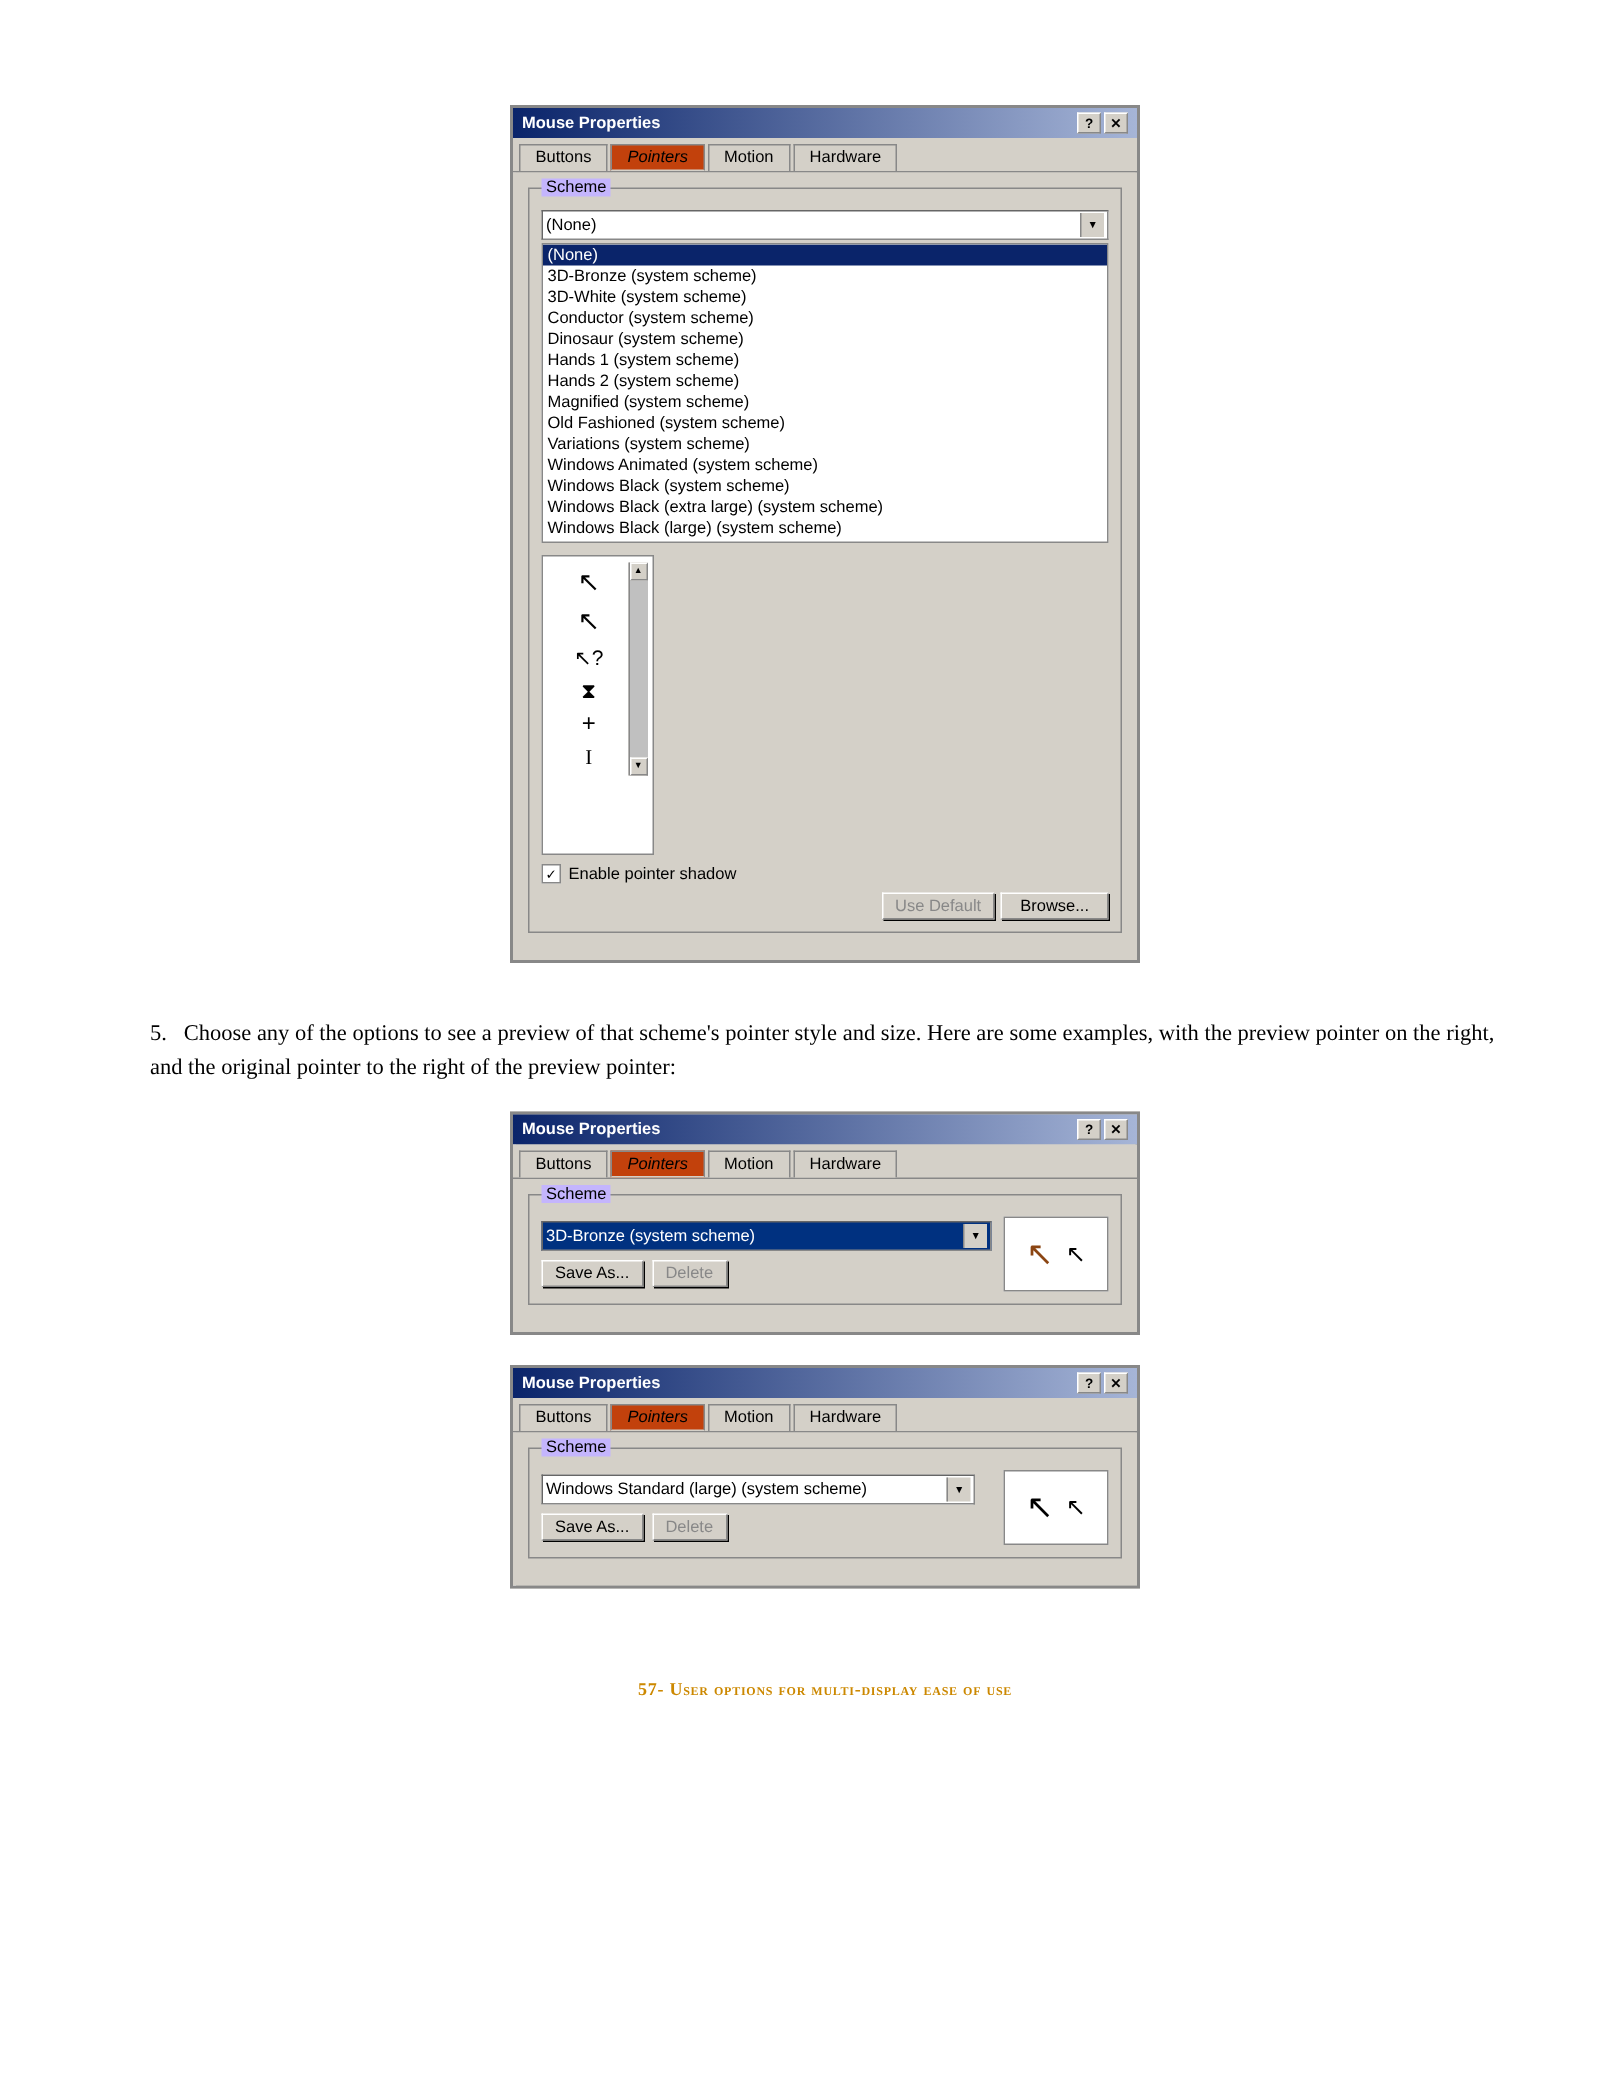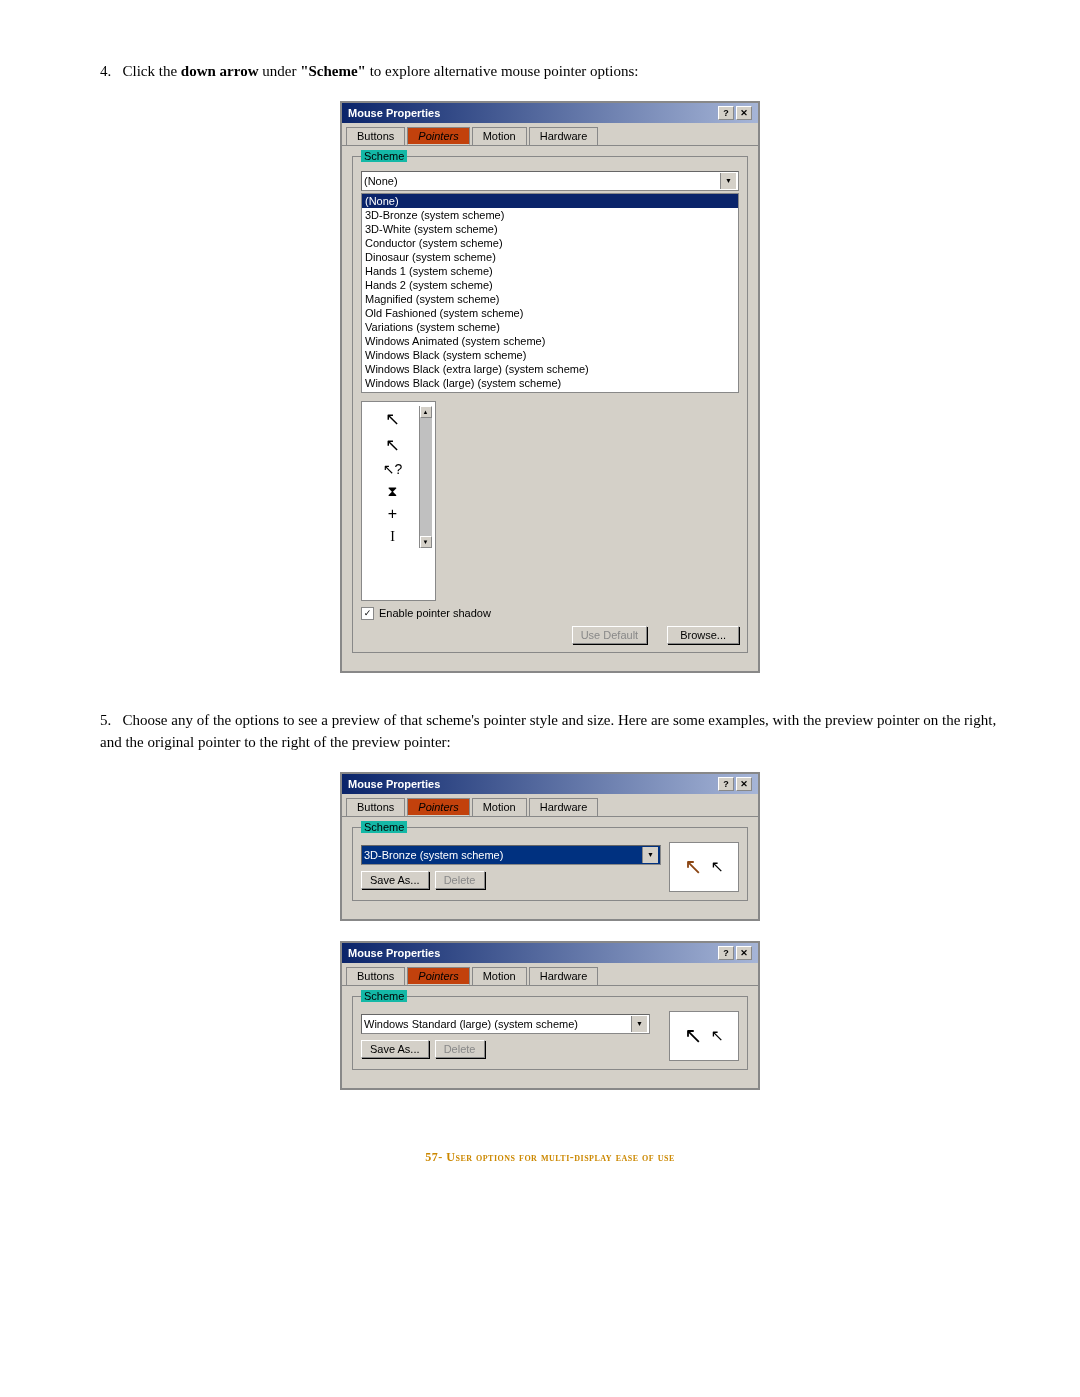--- a/index.html
+++ b/index.html
@@ -105,21 +105,21 @@
       border: 1px solid #888;
       padding: 6px 8px 8px 8px;
       margin-bottom: 8px;
       position: relative;
     }
 
     .group-label {
       position: absolute;
       top: -7px;
       left: 8px;
-      background: #14b8a6;
+      background: #c4b5fd;
       padding: 0 3px;
       font-size: 11px;
     }
 
     .select-box {
       flex: 1;
       border: 1px solid #888;
       border-top-color: #666;
       border-left-color: #666;
       background: white;
@@ -283,23 +283,20 @@
     .scroll-track {
       flex: 1;
       width: 12px;
       background: #c0c0c0;
     }
   </style>
 </head>
 <body>
 
 <div class="step">
-  <p class="step-text">
-    <span>4.</span>&nbsp;&nbsp;&nbsp;Click the <strong>down arrow</strong> under <strong>"Scheme"</strong> to explore alternative mouse pointer options:
-  </p>
 
   <div class="dialog-wrapper">
     <div class="dialog">
 
       <div class="dialog-titlebar">
         <span>Mouse Properties</span>
         <div class="titlebar-buttons">
           <div class="titlebar-btn">?</div>
           <div class="titlebar-btn">✕</div>
         </div>
@@ -364,21 +361,21 @@
                 </div>
               </div>
             </div>
           </div>
 
           <div class="checkbox-row">
             <div class="checkbox">✓</div>
             <span>Enable pointer shadow</span>
           </div>
 
-          <div style="display:flex; justify-content:flex-end; gap:20px; margin-top:2px;">
+          <div style="display:flex; justify-content:flex-end; gap:4px; margin-top:2px;">
             <button class="win-button-disabled">Use Default</button>
             <button class="win-button">Browse...</button>
           </div>
         </div>
 
       </div>
     </div>
   </div>
 </div>
 

